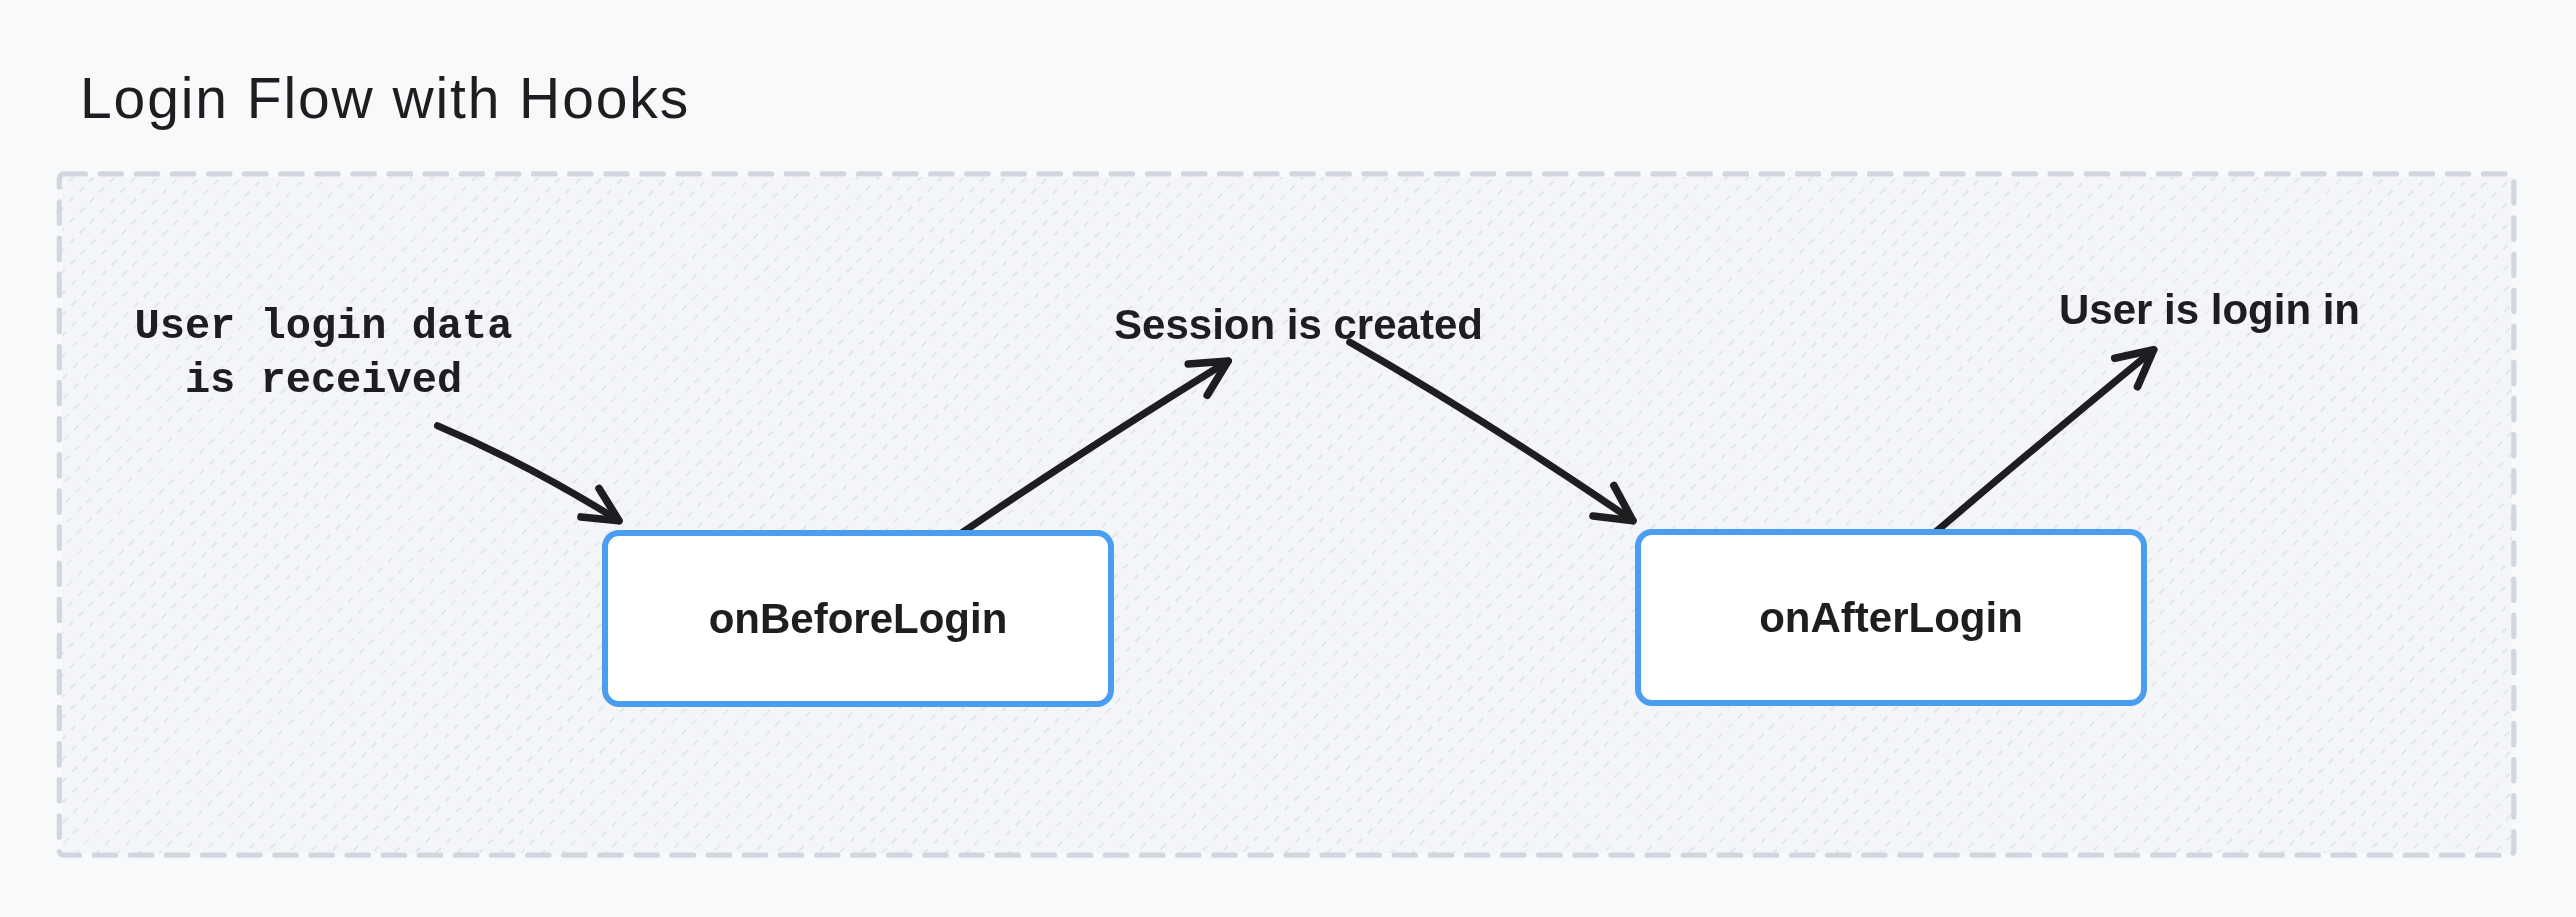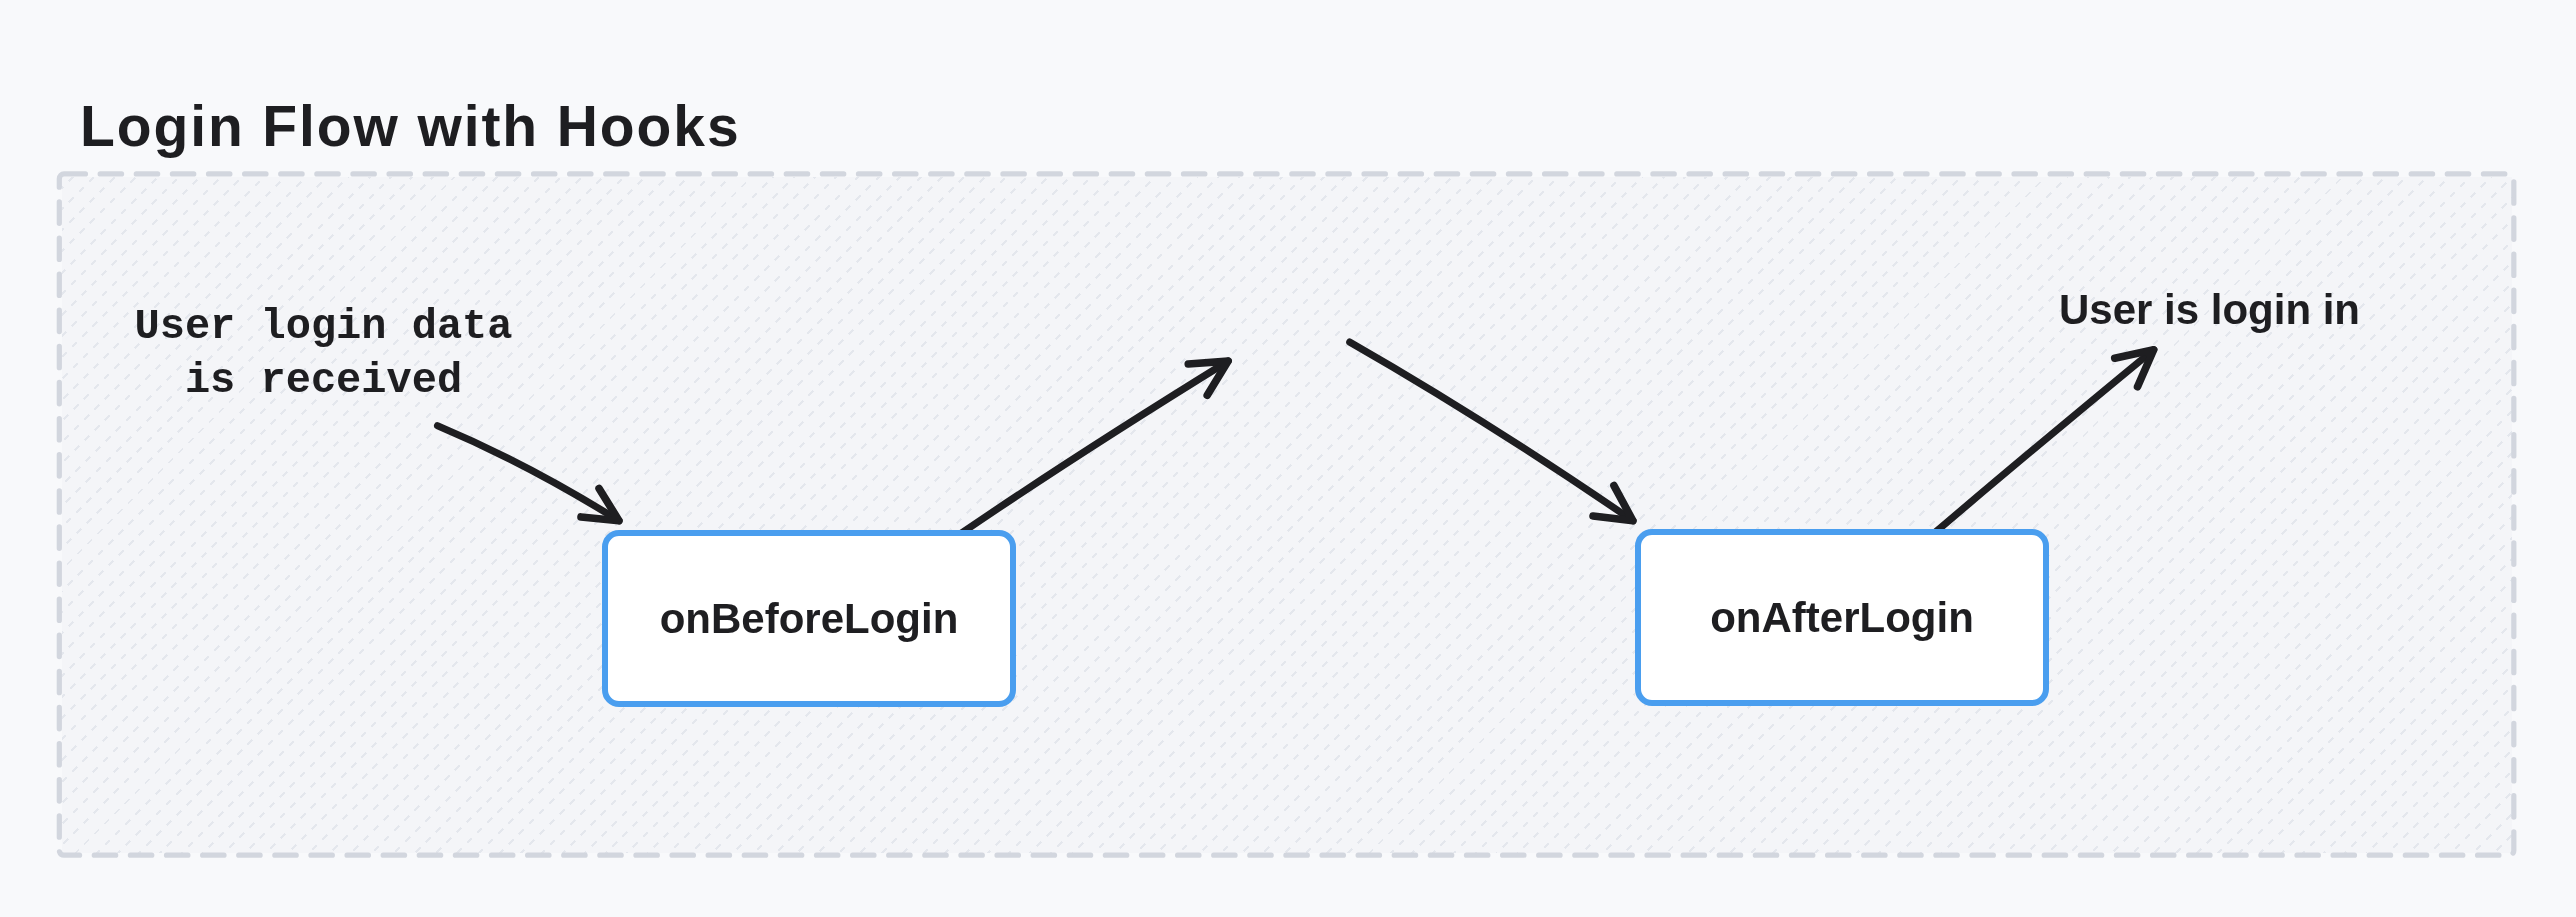--- a/index.html
+++ b/index.html
@@ -22,25 +22,24 @@
     width:2576px;
     height:917px;
     overflow:hidden;
     background:var(--page-background);
   }
   .title{
     position:absolute;
     left:80px;
     top:65px;
     font-size:57px;
-    font-weight:700;
+    font-weight:400;
     letter-spacing:1.9px;
     color:var(--ink);
     white-space:nowrap;
-    margin-top:28px;
   }
   .frame{
     position:absolute;
     left:62px;
     top:177px;
     width:2450px;
     height:676px;
     background:
       repeating-linear-gradient(45deg, var(--frame-background) 0 7.6px, rgba(244,245,248,0) 7.6px 14.3px),
       repeating-linear-gradient(135deg, rgba(0,0,0,0) 0 6.5px, var(--hatch-line) 6.5px 8.6px, rgba(0,0,0,0) 8.6px 15px),
@@ -49,21 +48,21 @@
   .overlay{
     position:absolute;
     left:0;top:0;
     width:2576px;
     height:917px;
     pointer-events:none;
   }
   .node{
     position:absolute;
     box-sizing:border-box;
-    width:414px;
+    width:512px;
     height:177px;
     background:var(--node-fill);
     border:6.7px solid var(--node-border);
     border-radius:17px;
     display:flex;
     align-items:center;
     justify-content:center;
     font-size:42px;
     font-weight:700;
     color:var(--ink);
@@ -127,19 +126,20 @@
     </g>
 
     <g>
       <path class="edge" d="M 2034 562 Q 2130 480 2266 368"></path>
       <path class="edge edge-head" d="M 2249 407 L 2266 368 L 2225 377"></path>
     </g>
   </svg>
 
   <div class="note note-received">User login data
 is received</div>
+  <div class="note note-session">Session is created</div>
   <div class="note note-loggedin">User is login in</div>
 
   <div class="node node-before">onBeforeLogin</div>
   <div class="node node-after">onAfterLogin</div>
 
 </div>
 
 
 </body></html>

